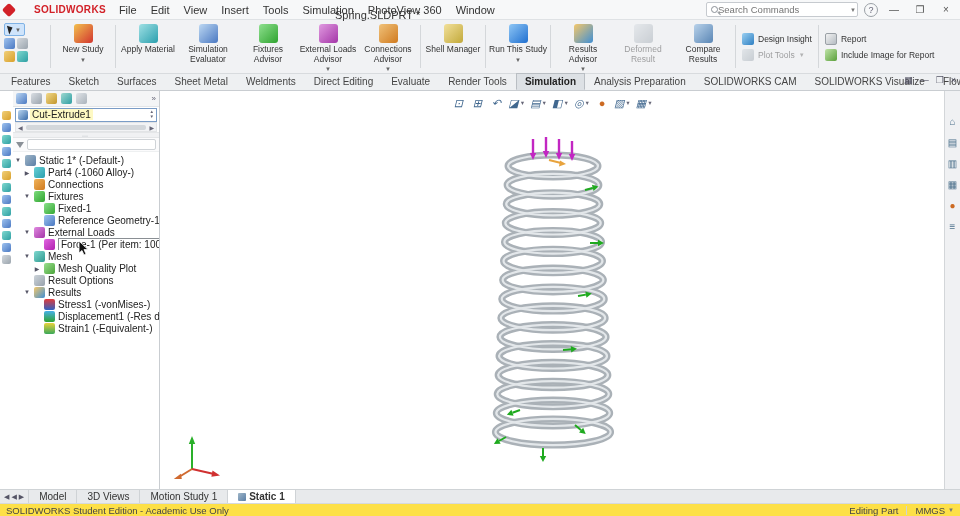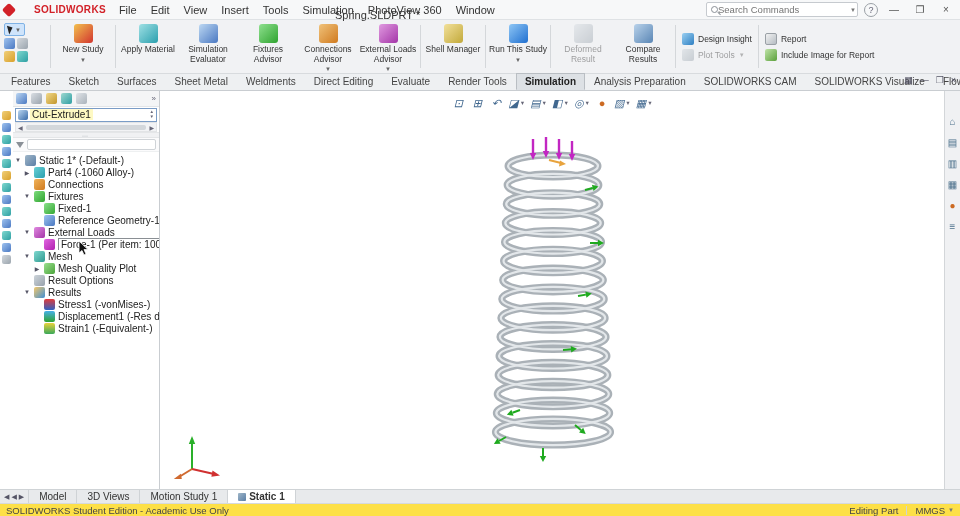--- a/index.html
+++ b/index.html
@@ -237,41 +237,46 @@
     </div>
     <div class="rbtn">
       <span class="bicon bi-evaluator"></span>
       <span class="blabel">Simulation Evaluator</span>
     </div>
     <div class="rbtn">
       <span class="bicon bi-fixtures"></span>
       <span class="blabel">Fixtures Advisor</span>
     </div>
     <div class="rbtn">
+      <span class="bicon bi-extloads"></span>
+      <span class="blabel">External Loads Advisor</span>
+      <span class="bdrop">▼</span>
+    </div>
+    <div class="rbtn">
       <span class="bicon bi-connections"></span>
       <span class="blabel">Connections Advisor</span>
       <span class="bdrop">▼</span>
     </div>
-    <div class="rbtn">
-      <span class="bicon bi-extloads"></span>
-      <span class="blabel">External Loads Advisor</span>
-      <span class="bdrop">▼</span>
-    </div>
     <div class="sep"></div>
     <div class="rbtn">
       <span class="bicon bi-shell"></span>
       <span class="blabel">Shell Manager</span>
     </div>
     <div class="sep"></div>
     <div class="rbtn">
       <span class="bicon bi-run"></span>
       <span class="blabel">Run This Study</span>
       <span class="bdrop">▼</span>
     </div>
     <div class="sep"></div>
+    <div class="rbtn">
+      <span class="bicon bi-resultsadv"></span>
+      <span class="blabel">Results Advisor</span>
+      <span class="bdrop">▼</span>
+    </div>
     <div class="rbtn disabled">
       <span class="bicon bi-deformed"></span>
       <span class="blabel">Deformed Result</span>
     </div>
     <div class="rbtn">
       <span class="bicon bi-compare"></span>
       <span class="blabel">Compare Results</span>
     </div>
     <div class="sep"></div>
 

